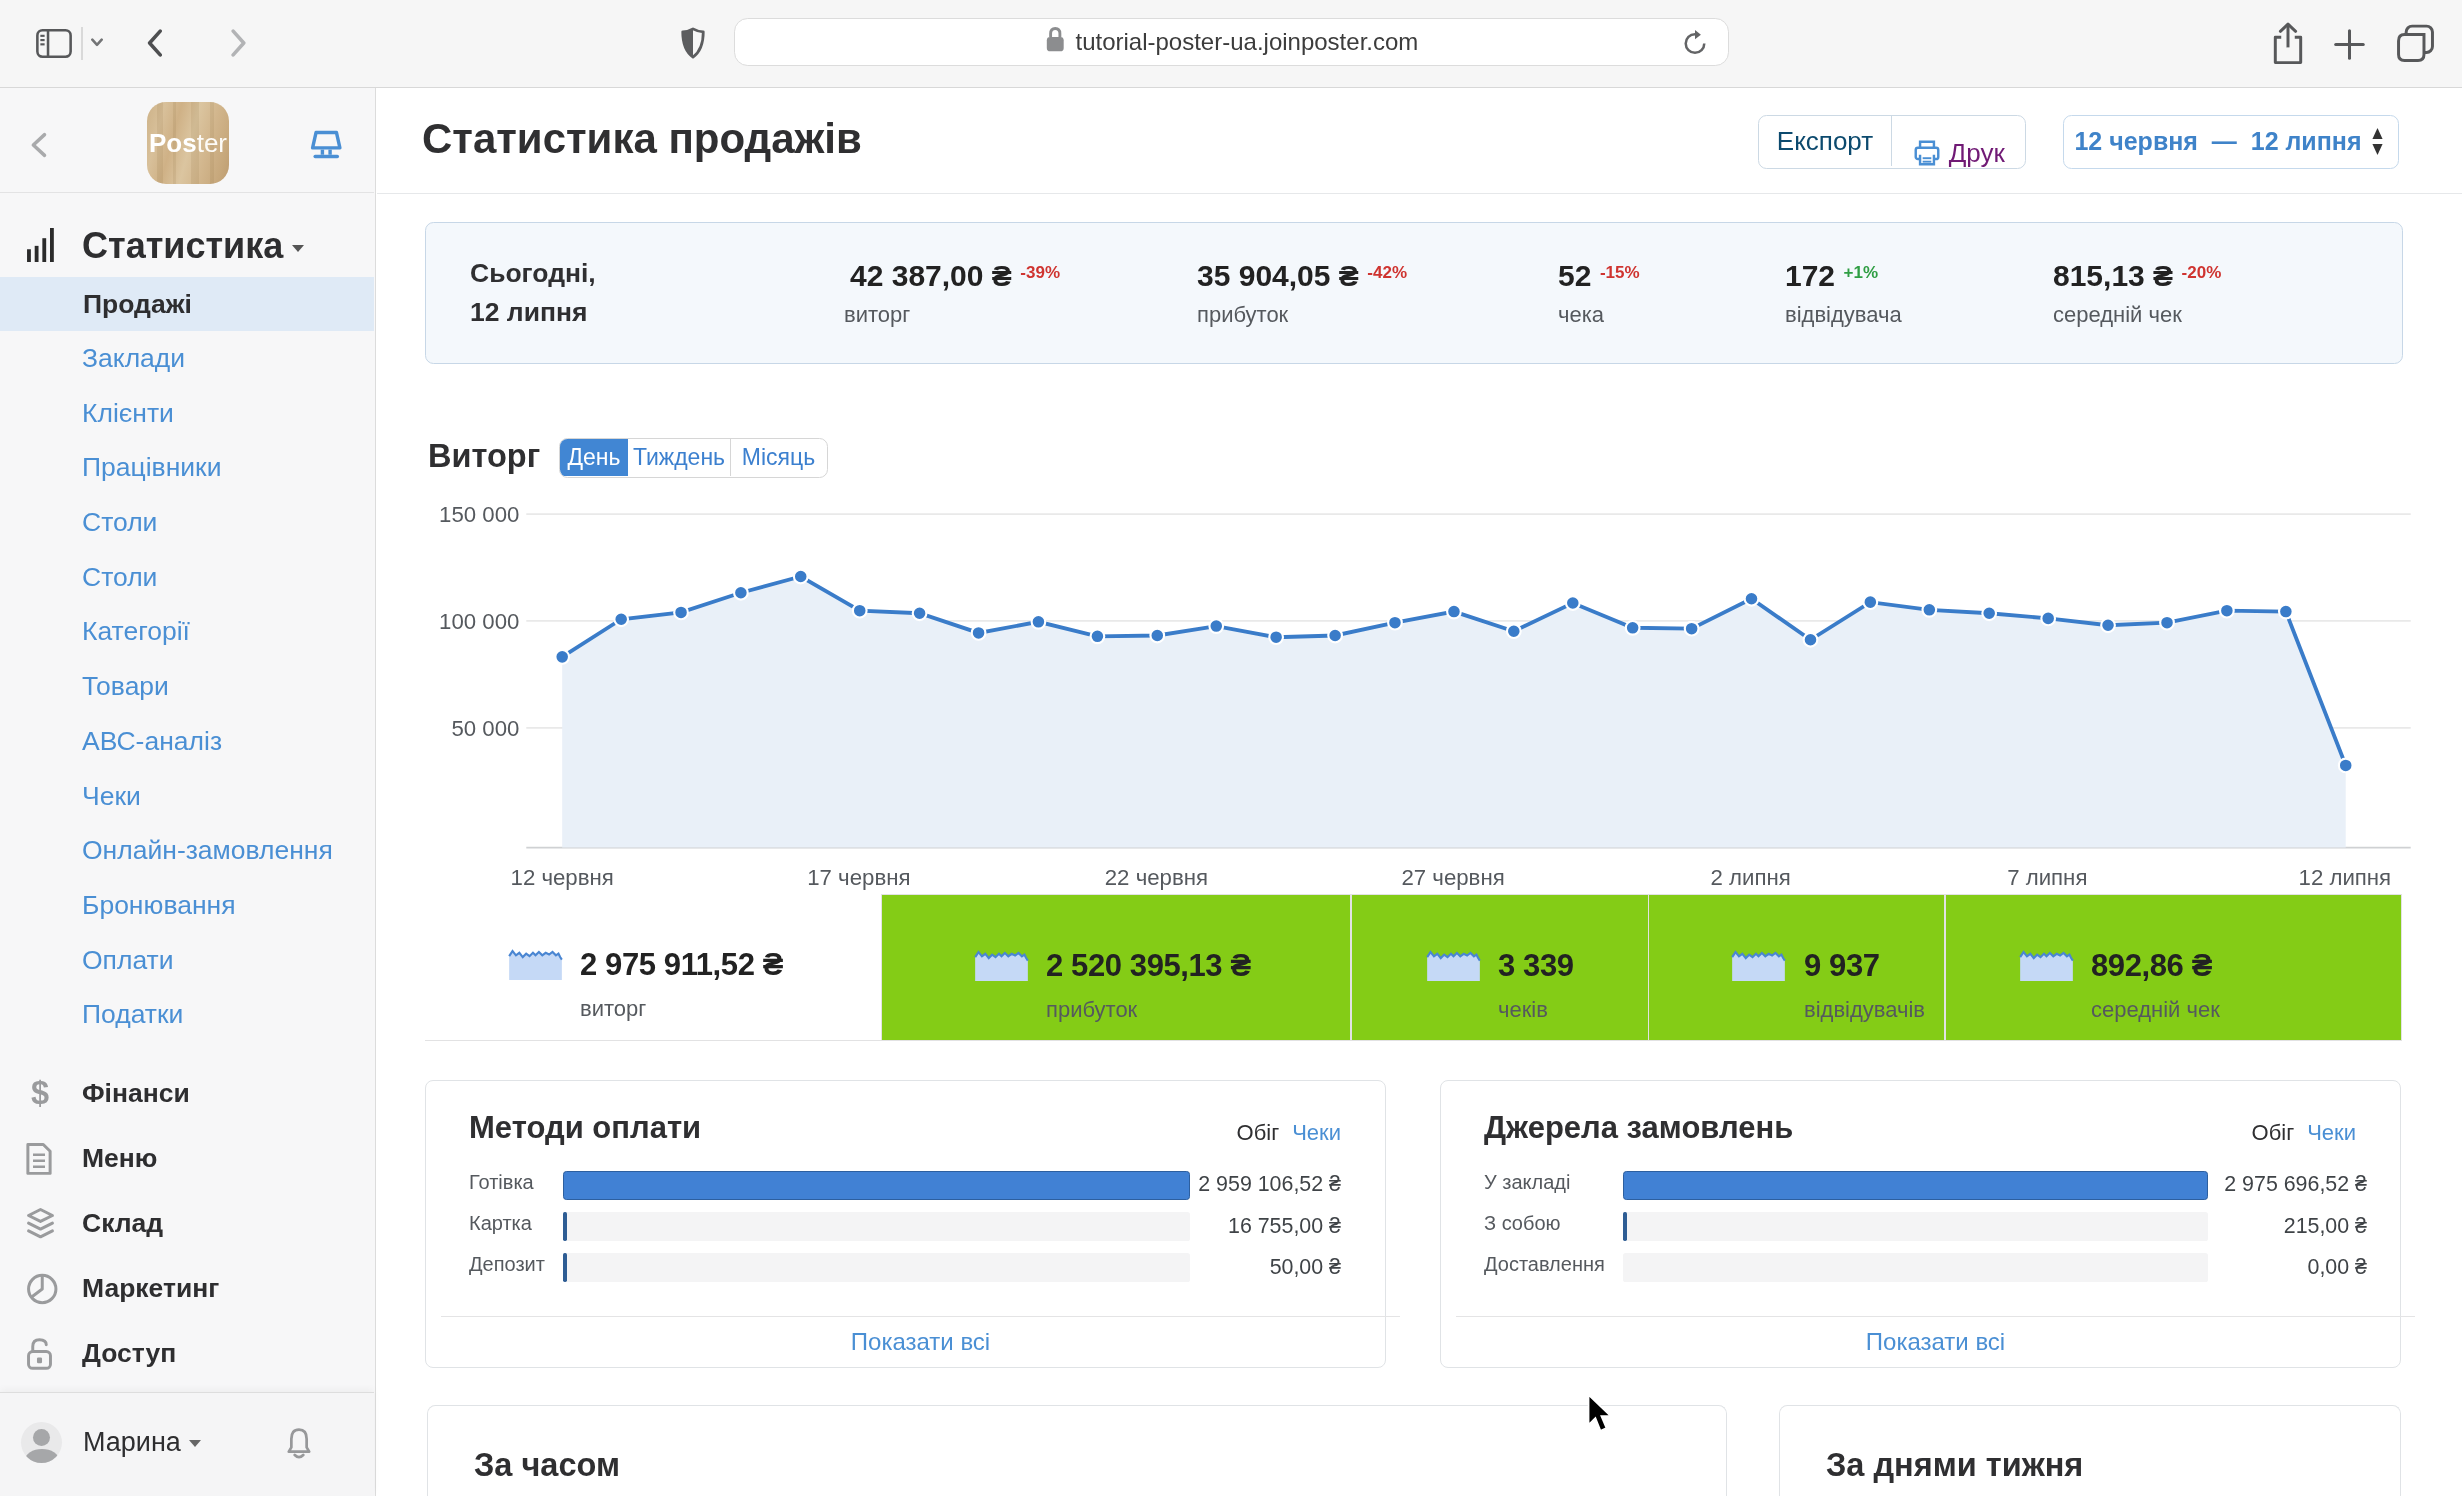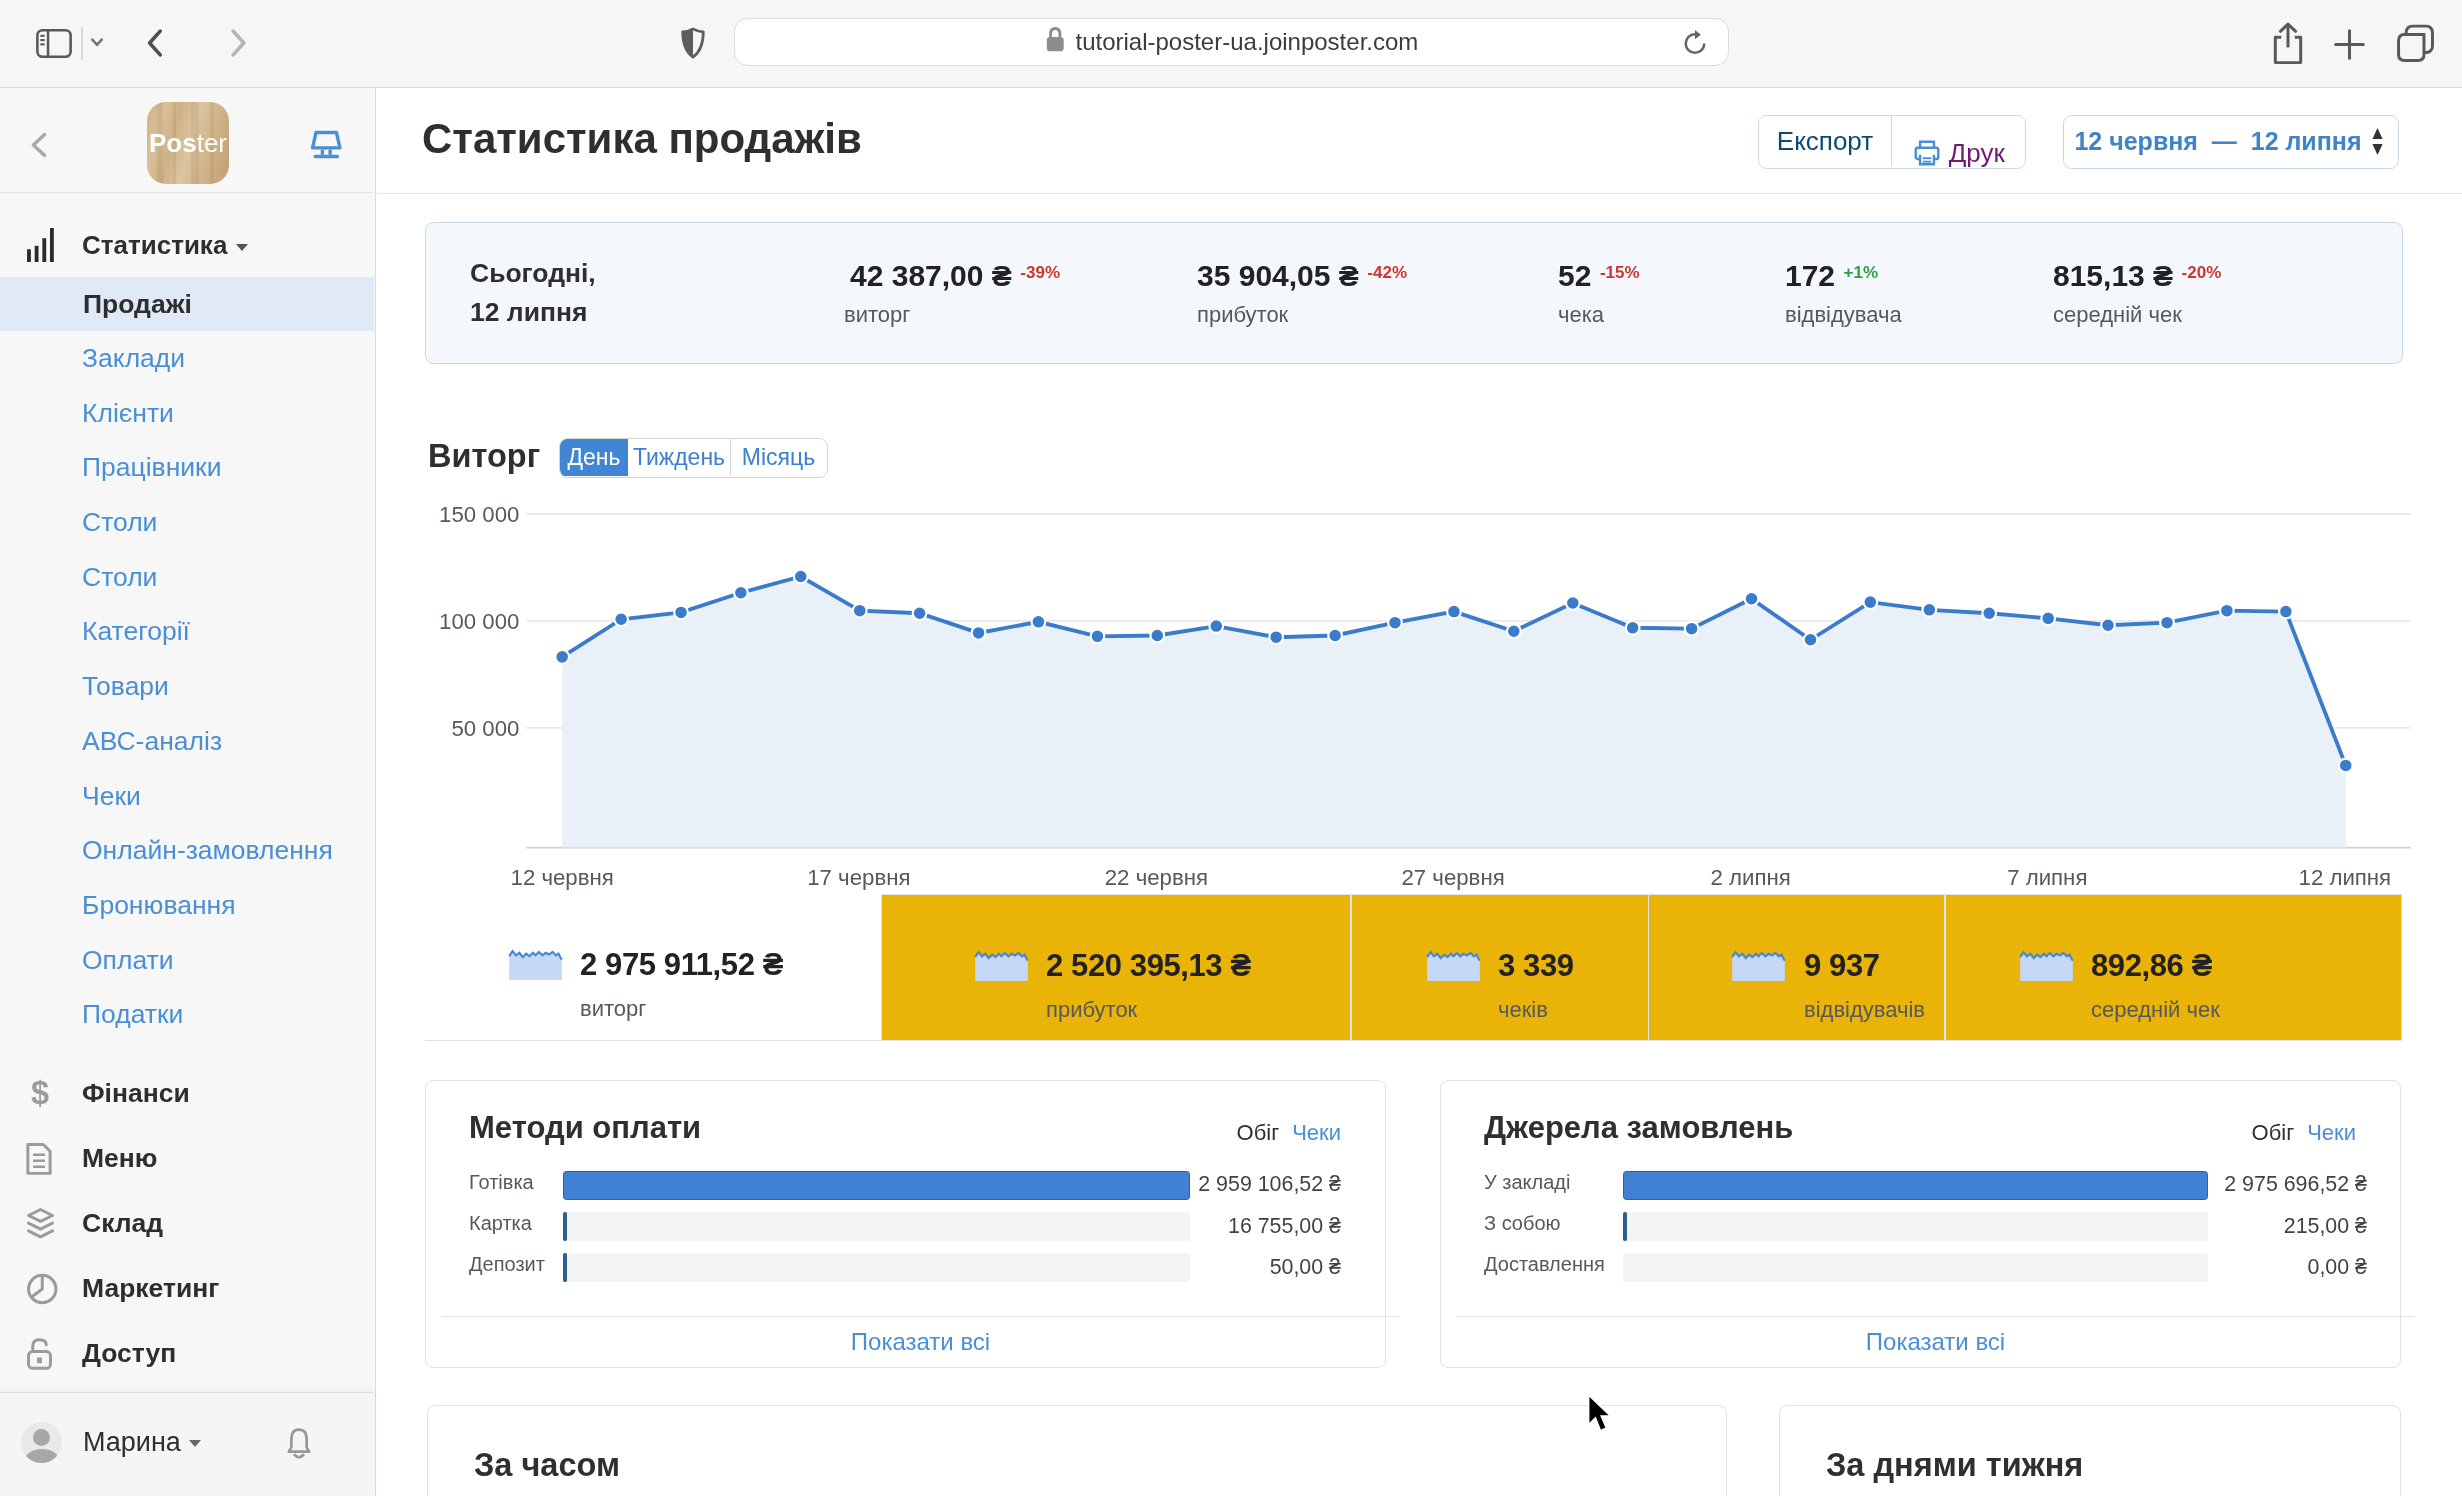--- a/index.html
+++ b/index.html
@@ -20,21 +20,21 @@
              background:#f7f7f8; border-right:1.7px solid #dcdcdc; }
   #sbhead { position:absolute; left:0; top:0; width:374px; height:105px; border-bottom:1.7px solid #e3e3e4; }
   #logo { position:absolute; left:147px; top:13.7px; width:82px; height:82px; border-radius:19px;
           background:linear-gradient(105deg,#cdb288 0%, #d8c09a 18%, #cfb186 34%, #dbc5a0 52%, #d2b68d 70%, #c7a87c 88%, #bd9c70 100%);
           overflow:hidden; }
   #logo .grain { position:absolute; top:0; bottom:0; width:6px; background:rgba(120,86,40,0.10); }
   #logo .txt { position:absolute; left:0; top:0; width:100%; height:82px; line-height:82px; text-align:center;
                color:#fff; font-size:26px; font-weight:700; letter-spacing:0px; }
   #logo .txt .lt { font-weight:400; color:#fdfbf7; }
   .navsec { position:absolute; left:0; width:100%; height:55px; }
-  .navsec .lbl { position:absolute; left:82px; top:0; font-size:26px; font-weight:700; color:#2e2e30; line-height:55px; }
+  .navsec .lbl { position:absolute; left:82px; top:0; font-size:36px; font-weight:700; color:#2e2e30; line-height:55px; }
   .caret { display:inline-block; width:0; height:0; border-left:6.8px solid transparent; border-right:6.8px solid transparent;
            border-top:8.5px solid #444; vertical-align:middle; margin-left:8.5px; }
   .navitem { position:absolute; left:0; width:100%; height:55px; font-size:26.5px; line-height:55px; color:#4a8fd4; }
   .navitem span { margin-left:82px; }
   #active-item { position:absolute; left:0; top:189px; width:374px; height:54px; background:#dfeaf6;
                  font-size:26.5px; font-weight:700; color:#2e2e30; line-height:54px; }
   #active-item span { margin-left:83px; }
   .navbig { position:absolute; left:0; width:100%; height:65px; font-size:26.5px; font-weight:700; color:#2e2e30; line-height:65px; }
   .navbig span { margin-left:82px; }
   .navbig svg { position:absolute; left:26px; top:50%; transform:translateY(-50%); }
@@ -67,21 +67,21 @@
   #vtitle { position:absolute; left:428px; top:438px; font-size:32.5px; font-weight:700; color:#2f2f31; }
   #tabs { position:absolute; left:559px; top:438px; width:269px; height:40px; border:1.7px solid #d6d6d6;
           border-radius:8.5px; background:#fff; overflow:hidden; }
   #tabs .t { position:absolute; top:0; height:37px; line-height:37px; text-align:center; font-size:23px; color:#3c80cf; }
   #tabs .t1 { left:0; width:68px; background:#4186d3; color:#fff; }
   #tabs .t2 { left:68px; width:103px; border-right:1.7px solid #d6d6d6; }
   #tabs .t3 { left:171px; width:95px; }
 
   
   #statrow { position:absolute; left:425px; top:894px; width:1978px; height:147px; }
-  .scell { position:absolute; top:0; height:147px; background:#eab308; border:1.7px solid #e2e2e3; }
+  .scell { position:absolute; top:0; height:147px; background:#84cc16; border:1.7px solid #e2e2e3; }
   .scell.active { background:#fff; border:none; border-bottom:1.7px solid #e2e2e3; }
   .scell .icon { position:absolute; top:52px; }
   .scell .val { position:absolute; top:53px; font-size:31px; font-weight:700; color:#222; letter-spacing:-0.4px; white-space:nowrap; }
   .scell .lb { position:absolute; top:102px; font-size:22px; color:#55595e; white-space:nowrap; }
 
   
   .card { position:absolute; background:#fff; border:1.7px solid #e0e3e6; border-radius:8px; }
   .card h2 { position:absolute; left:43px; top:29px; font-size:31px; font-weight:700; color:#2f2f31; }
   .toggle { position:absolute; top:39px; right:44px; font-size:22px; color:#2f2f31; }
   .toggle .lnk { color:#4a8fd4; margin-left:13px; }

